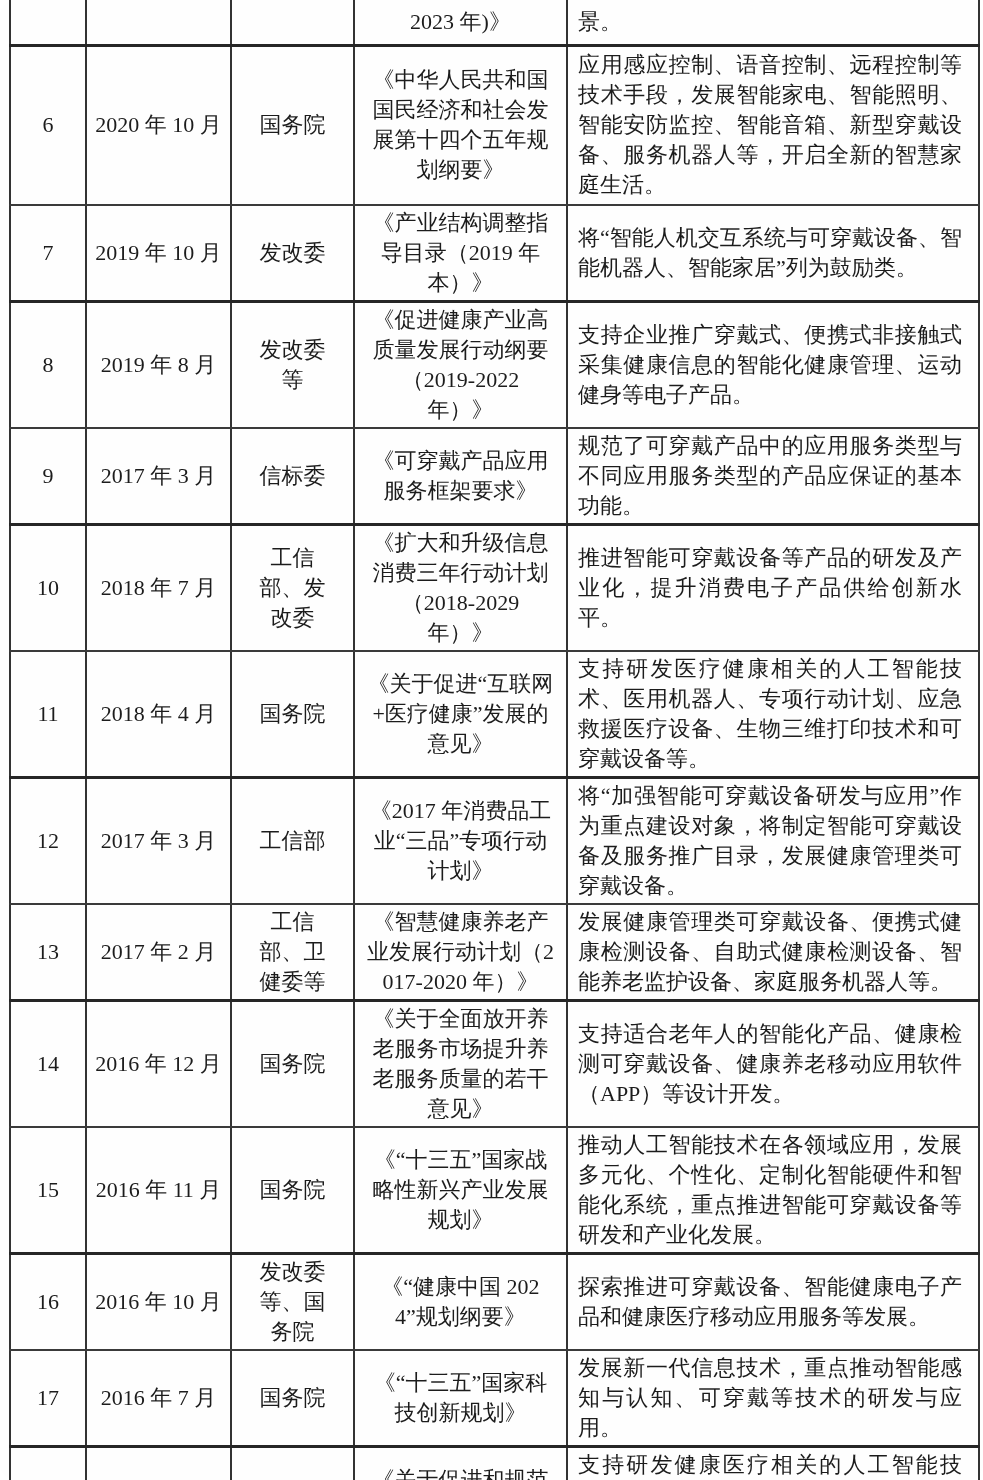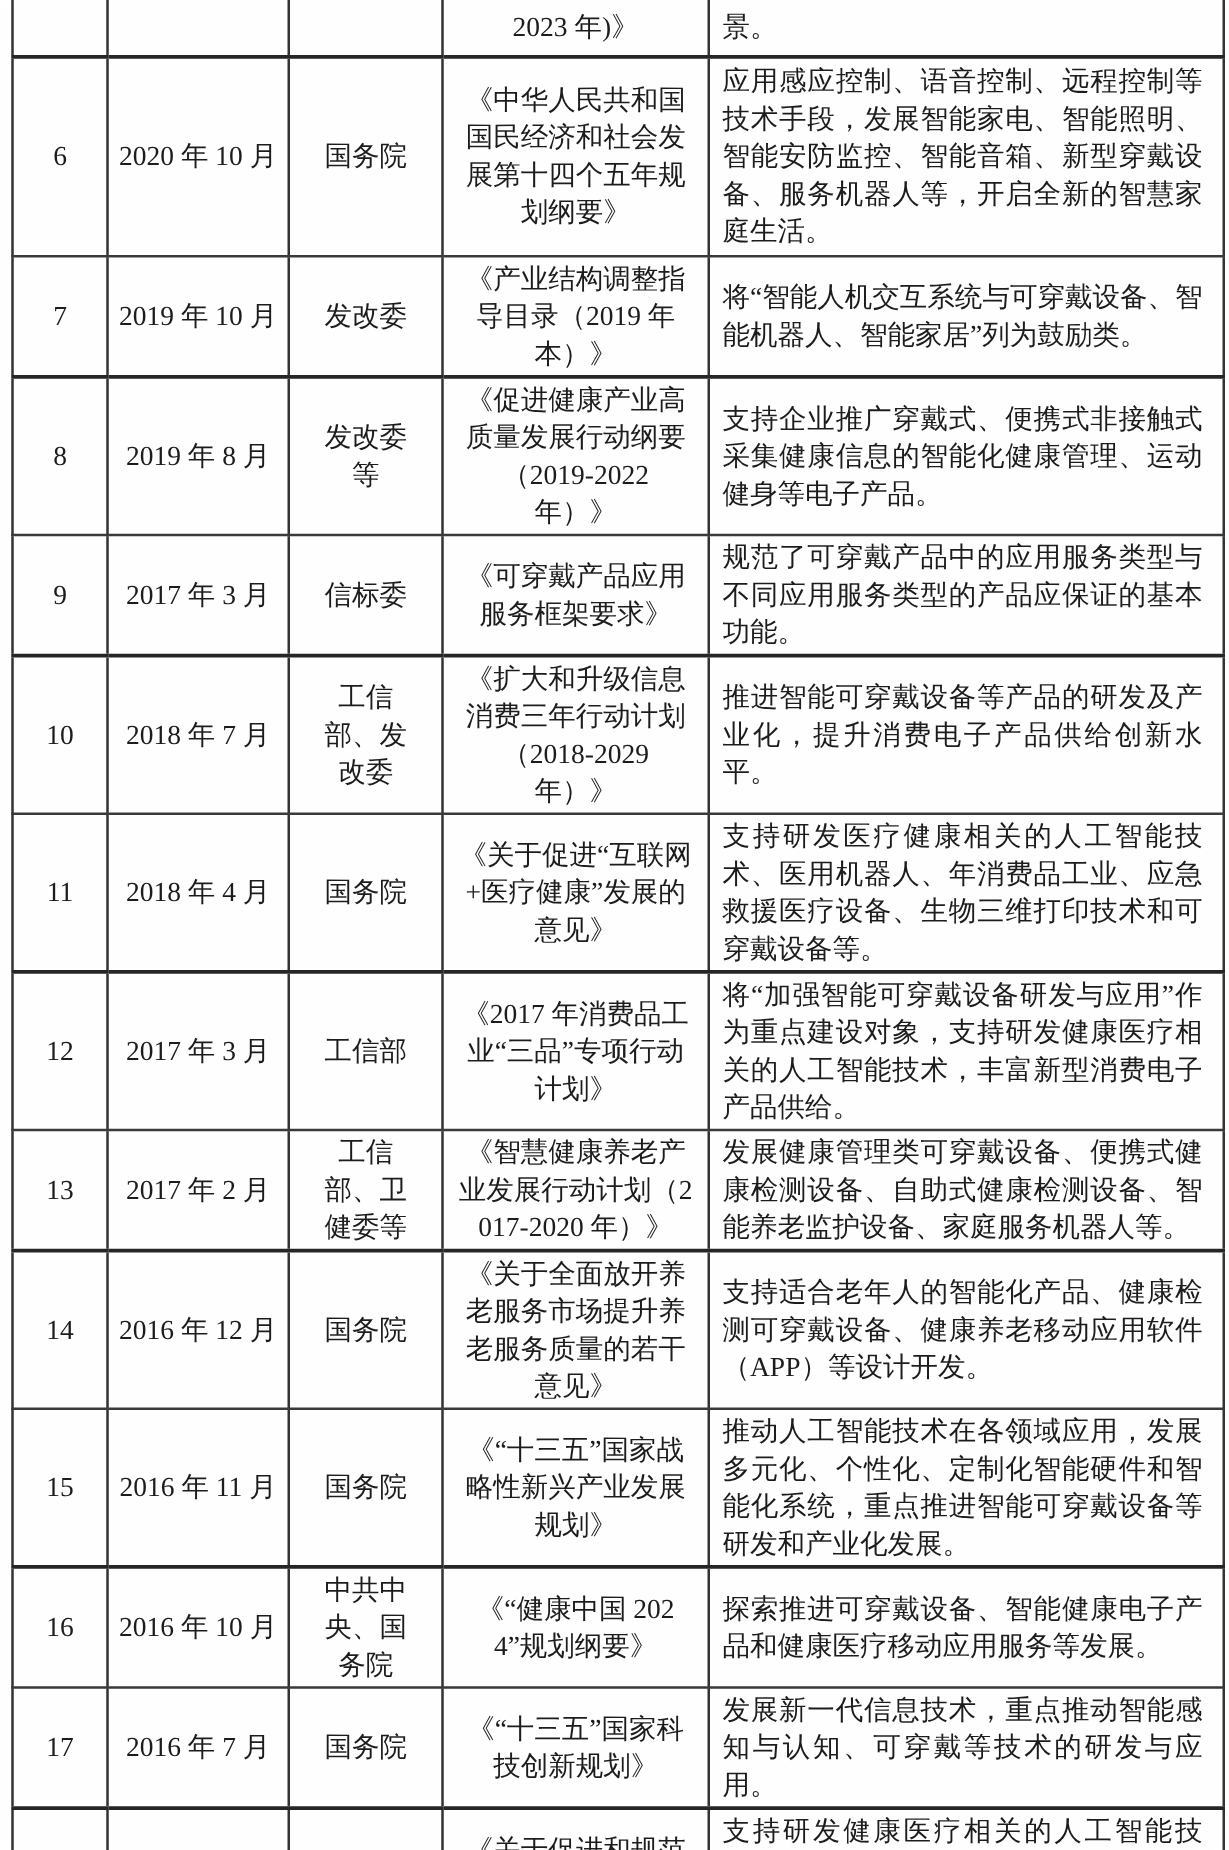--- a/index.html
+++ b/index.html
@@ -86,28 +86,28 @@
           <td class="c-date">2018 年 7 月</td>
           <td class="c-issuer">工信部、发改委</td>
           <td class="c-policy">《扩大和升级信息消费三年行动计划（2018-2029 年）》</td>
           <td class="c-content">推进智能可穿戴设备等产品的研发及产业化，提升消费电子产品供给创新水平。</td>
         </tr>
         <tr style="height: 122px;">
           <td class="c-num">11</td>
           <td class="c-date">2018 年 4 月</td>
           <td class="c-issuer">国务院</td>
           <td class="c-policy">《关于促进“互联网+医疗健康”发展的意见》</td>
-          <td class="c-content">支持研发医疗健康相关的人工智能技术、医用机器人、年消费品工业、应急救援医疗设备、生物三维打印技术和可穿戴设备等。</td>
+          <td class="c-content">支持研发医疗健康相关的人工智能技术、医用机器人、专项行动计划、应急救援医疗设备、生物三维打印技术和可穿戴设备等。</td>
         </tr>
         <tr style="height: 122px;">
           <td class="c-num">12</td>
           <td class="c-date">2017 年 3 月</td>
           <td class="c-issuer">工信部</td>
           <td class="c-policy">《2017 年消费品工业“三品”专项行动计划》</td>
-          <td class="c-content">将“加强智能可穿戴设备研发与应用”作为重点建设对象，支持研发健康医疗相关的人工智能技术，丰富新型消费电子产品供给。</td>
+          <td class="c-content">将“加强智能可穿戴设备研发与应用”作为重点建设对象，将制定智能可穿戴设备及服务推广目录，发展健康管理类可穿戴设备。</td>
         </tr>
         <tr style="height: 94px;">
           <td class="c-num">13</td>
           <td class="c-date">2017 年 2 月</td>
           <td class="c-issuer">工信部、卫健委等</td>
           <td class="c-policy">《智慧健康养老产业发展行动计划（2017-2020 年）》</td>
           <td class="c-content">发展健康管理类可穿戴设备、便携式健康检测设备、自助式健康检测设备、智能养老监护设备、家庭服务机器人等。</td>
         </tr>
         <tr style="height: 124px;">
           <td class="c-num">14</td>
@@ -119,21 +119,21 @@
         <tr style="height: 125px;">
           <td class="c-num">15</td>
           <td class="c-date">2016 年 11 月</td>
           <td class="c-issuer">国务院</td>
           <td class="c-policy">《“十三五”国家战略性新兴产业发展规划》</td>
           <td class="c-content">推动人工智能技术在各领域应用，发展多元化、个性化、定制化智能硬件和智能化系统，重点推进智能可穿戴设备等研发和产业化发展。</td>
         </tr>
         <tr style="height: 65px;">
           <td class="c-num">16</td>
           <td class="c-date">2016 年 10 月</td>
-          <td class="c-issuer">中共中央、国务院</td>
+          <td class="c-issuer">发改委等、国务院</td>
           <td class="c-policy">《“健康中国 2024”规划纲要》</td>
           <td class="c-content">探索推进可穿戴设备、智能健康电子产品和健康医疗移动应用服务等发展。</td>
         </tr>
         <tr style="height: 90px;">
           <td class="c-num">17</td>
           <td class="c-date">2016 年 7 月</td>
           <td class="c-issuer">国务院</td>
           <td class="c-policy">《“十三五”国家科技创新规划》</td>
           <td class="c-content">发展新一代信息技术，重点推动智能感知与认知、可穿戴等技术的研发与应用。</td>
         </tr>

